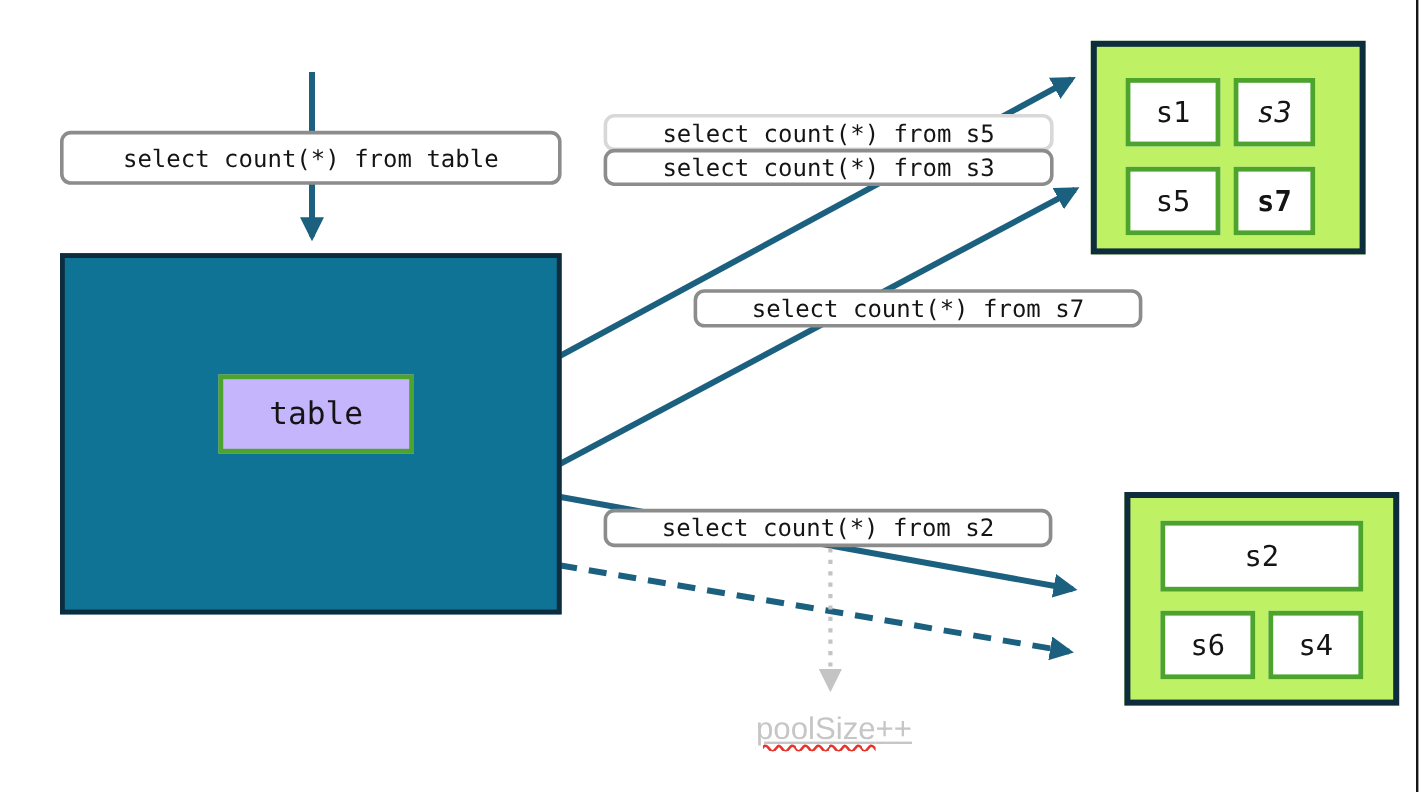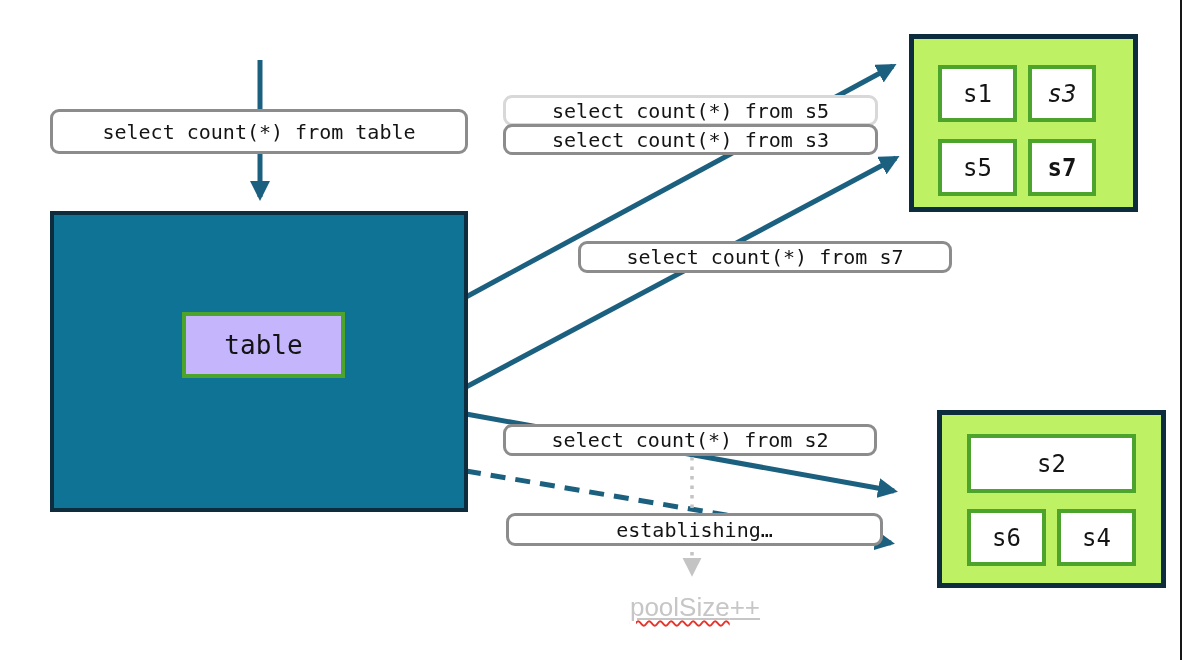--- a/index.html
+++ b/index.html
@@ -152,23 +152,20 @@
   </div>
   <div class="qlabel label-s3">
     <span>select count(*) from s3</span>
   </div>
   <div class="qlabel label-s7">
     <span>select count(*) from s7</span>
   </div>
   <div class="qlabel label-s2">
     <span>select count(*) from s2</span>
   </div>
-  <div class="qlabel label-estab">
-    <span>establishing…</span>
-  </div>
 
   <div class="source-box">
     <div class="table-cell">
       <span>table</span>
     </div>
   </div>
 
   <div class="pool-box pool-top">
     <div class="shard s1">
       <span>s1</span>

